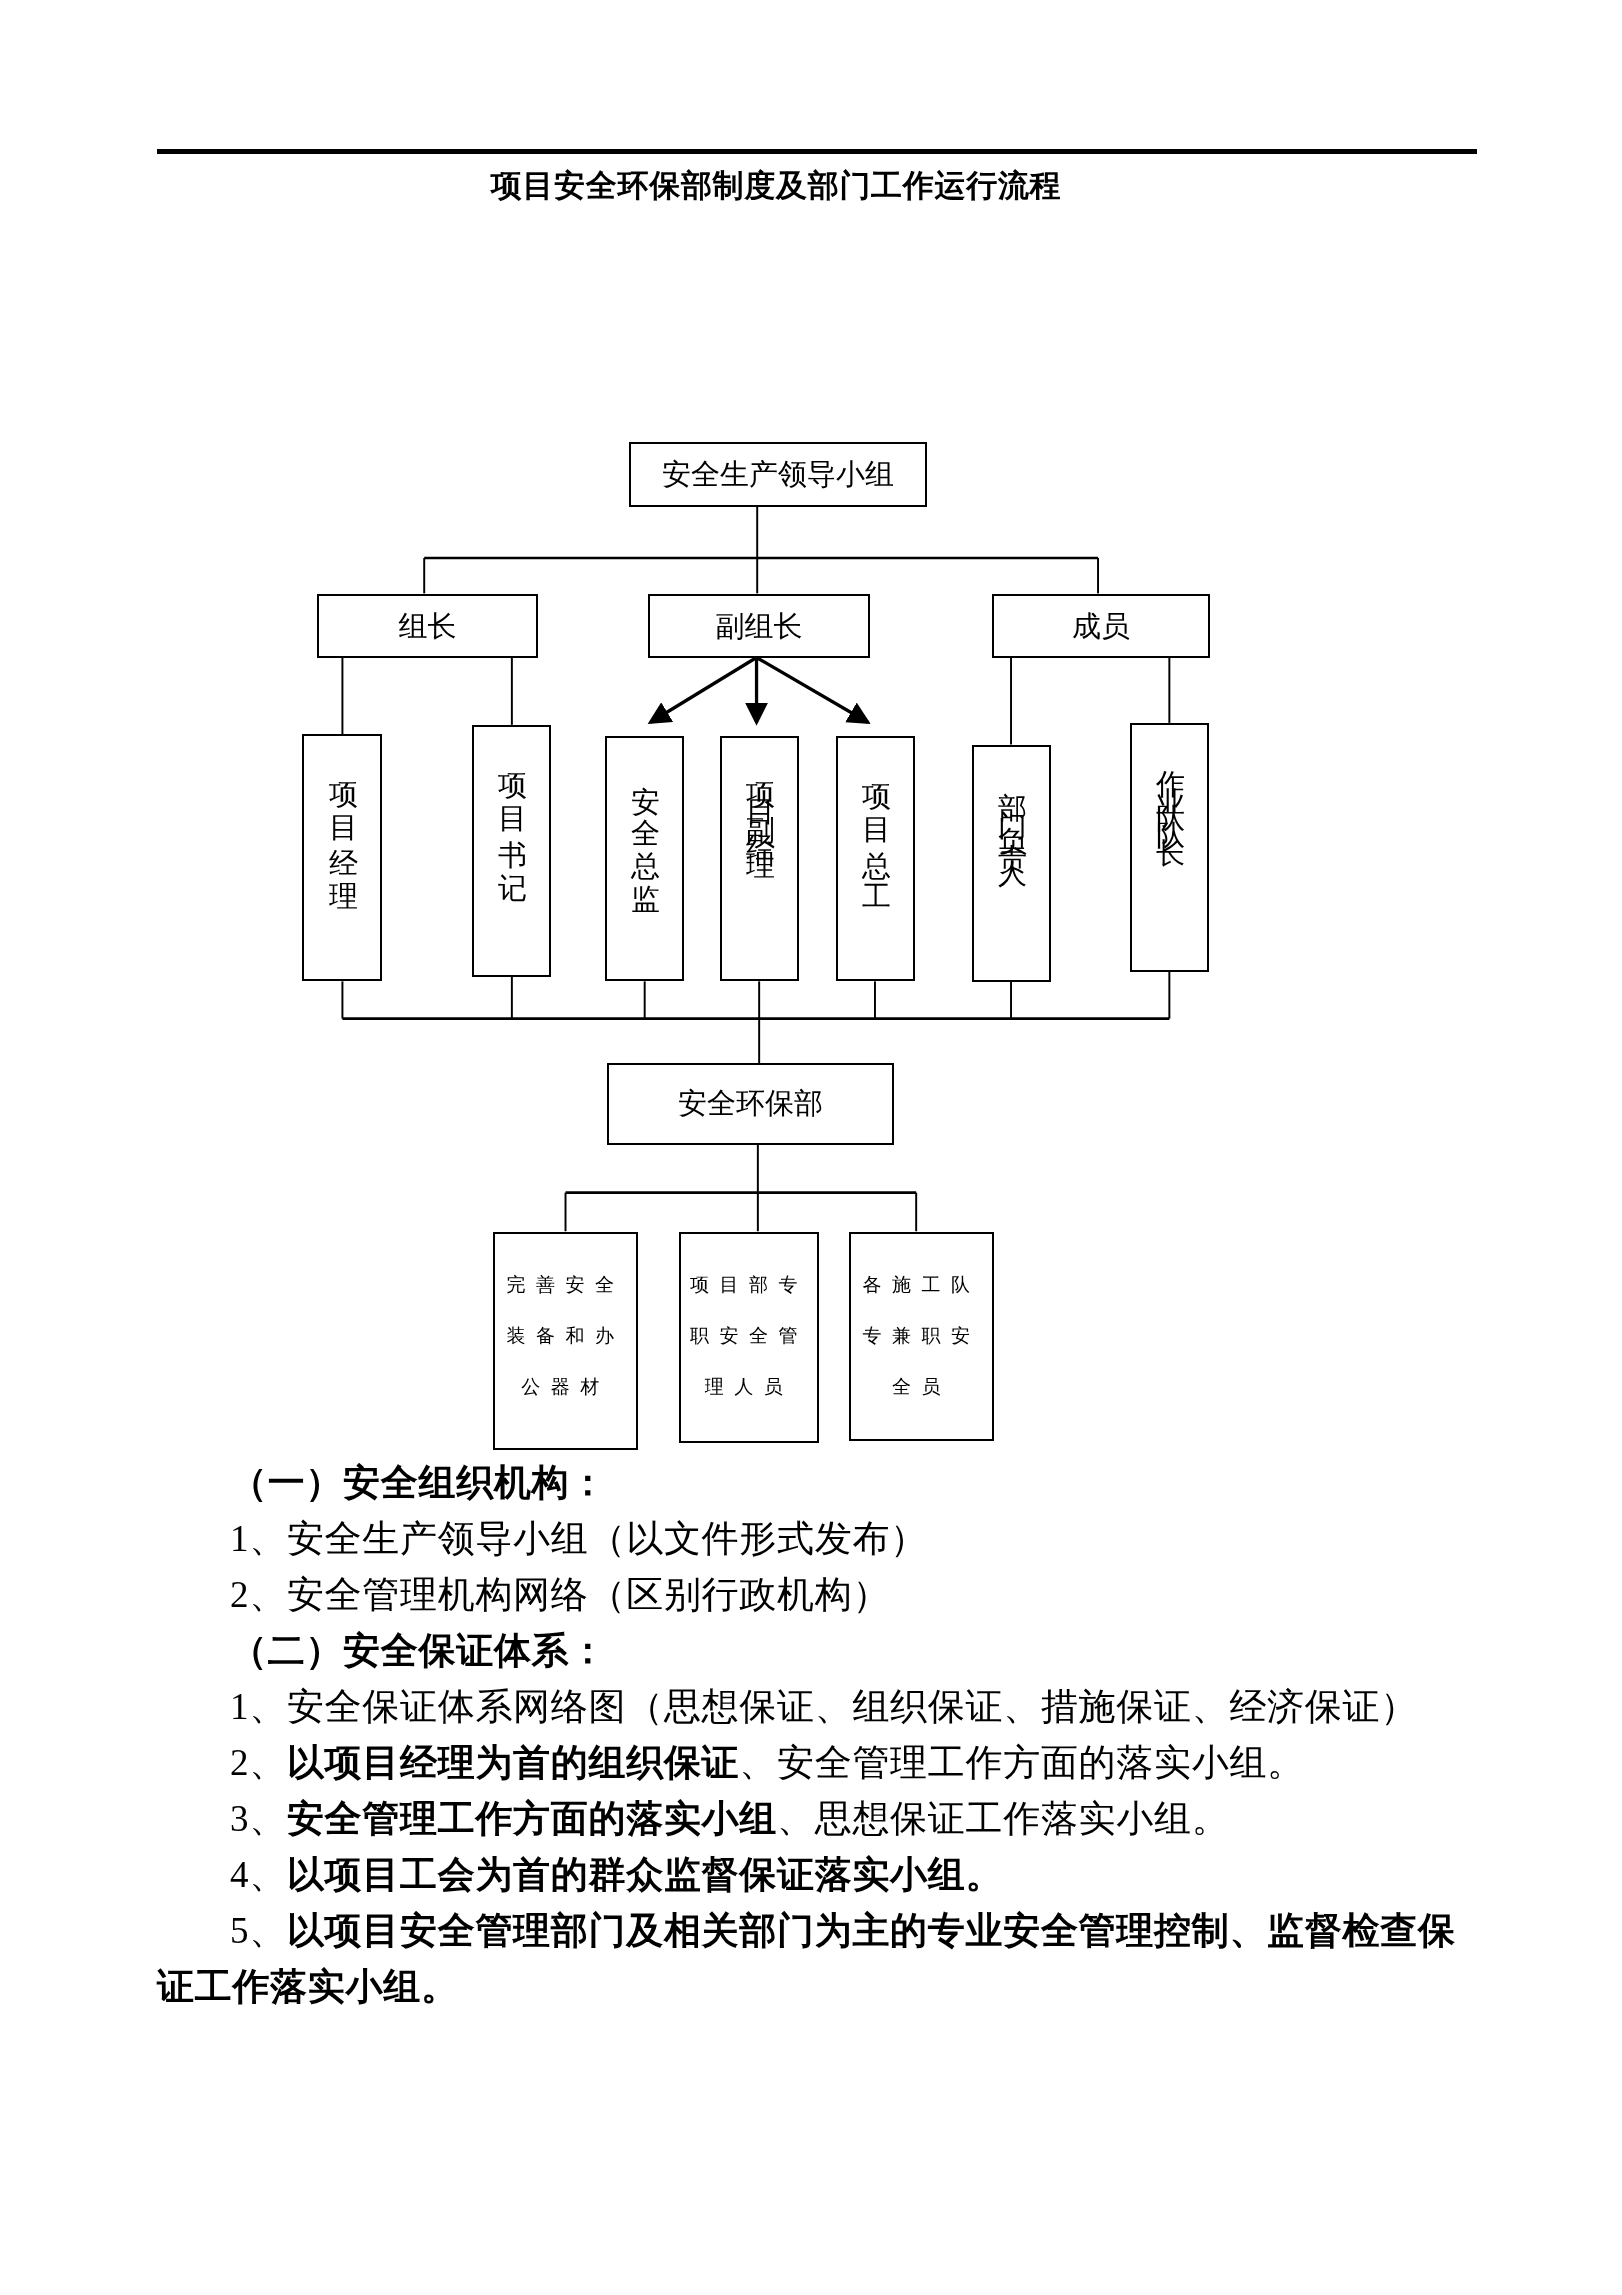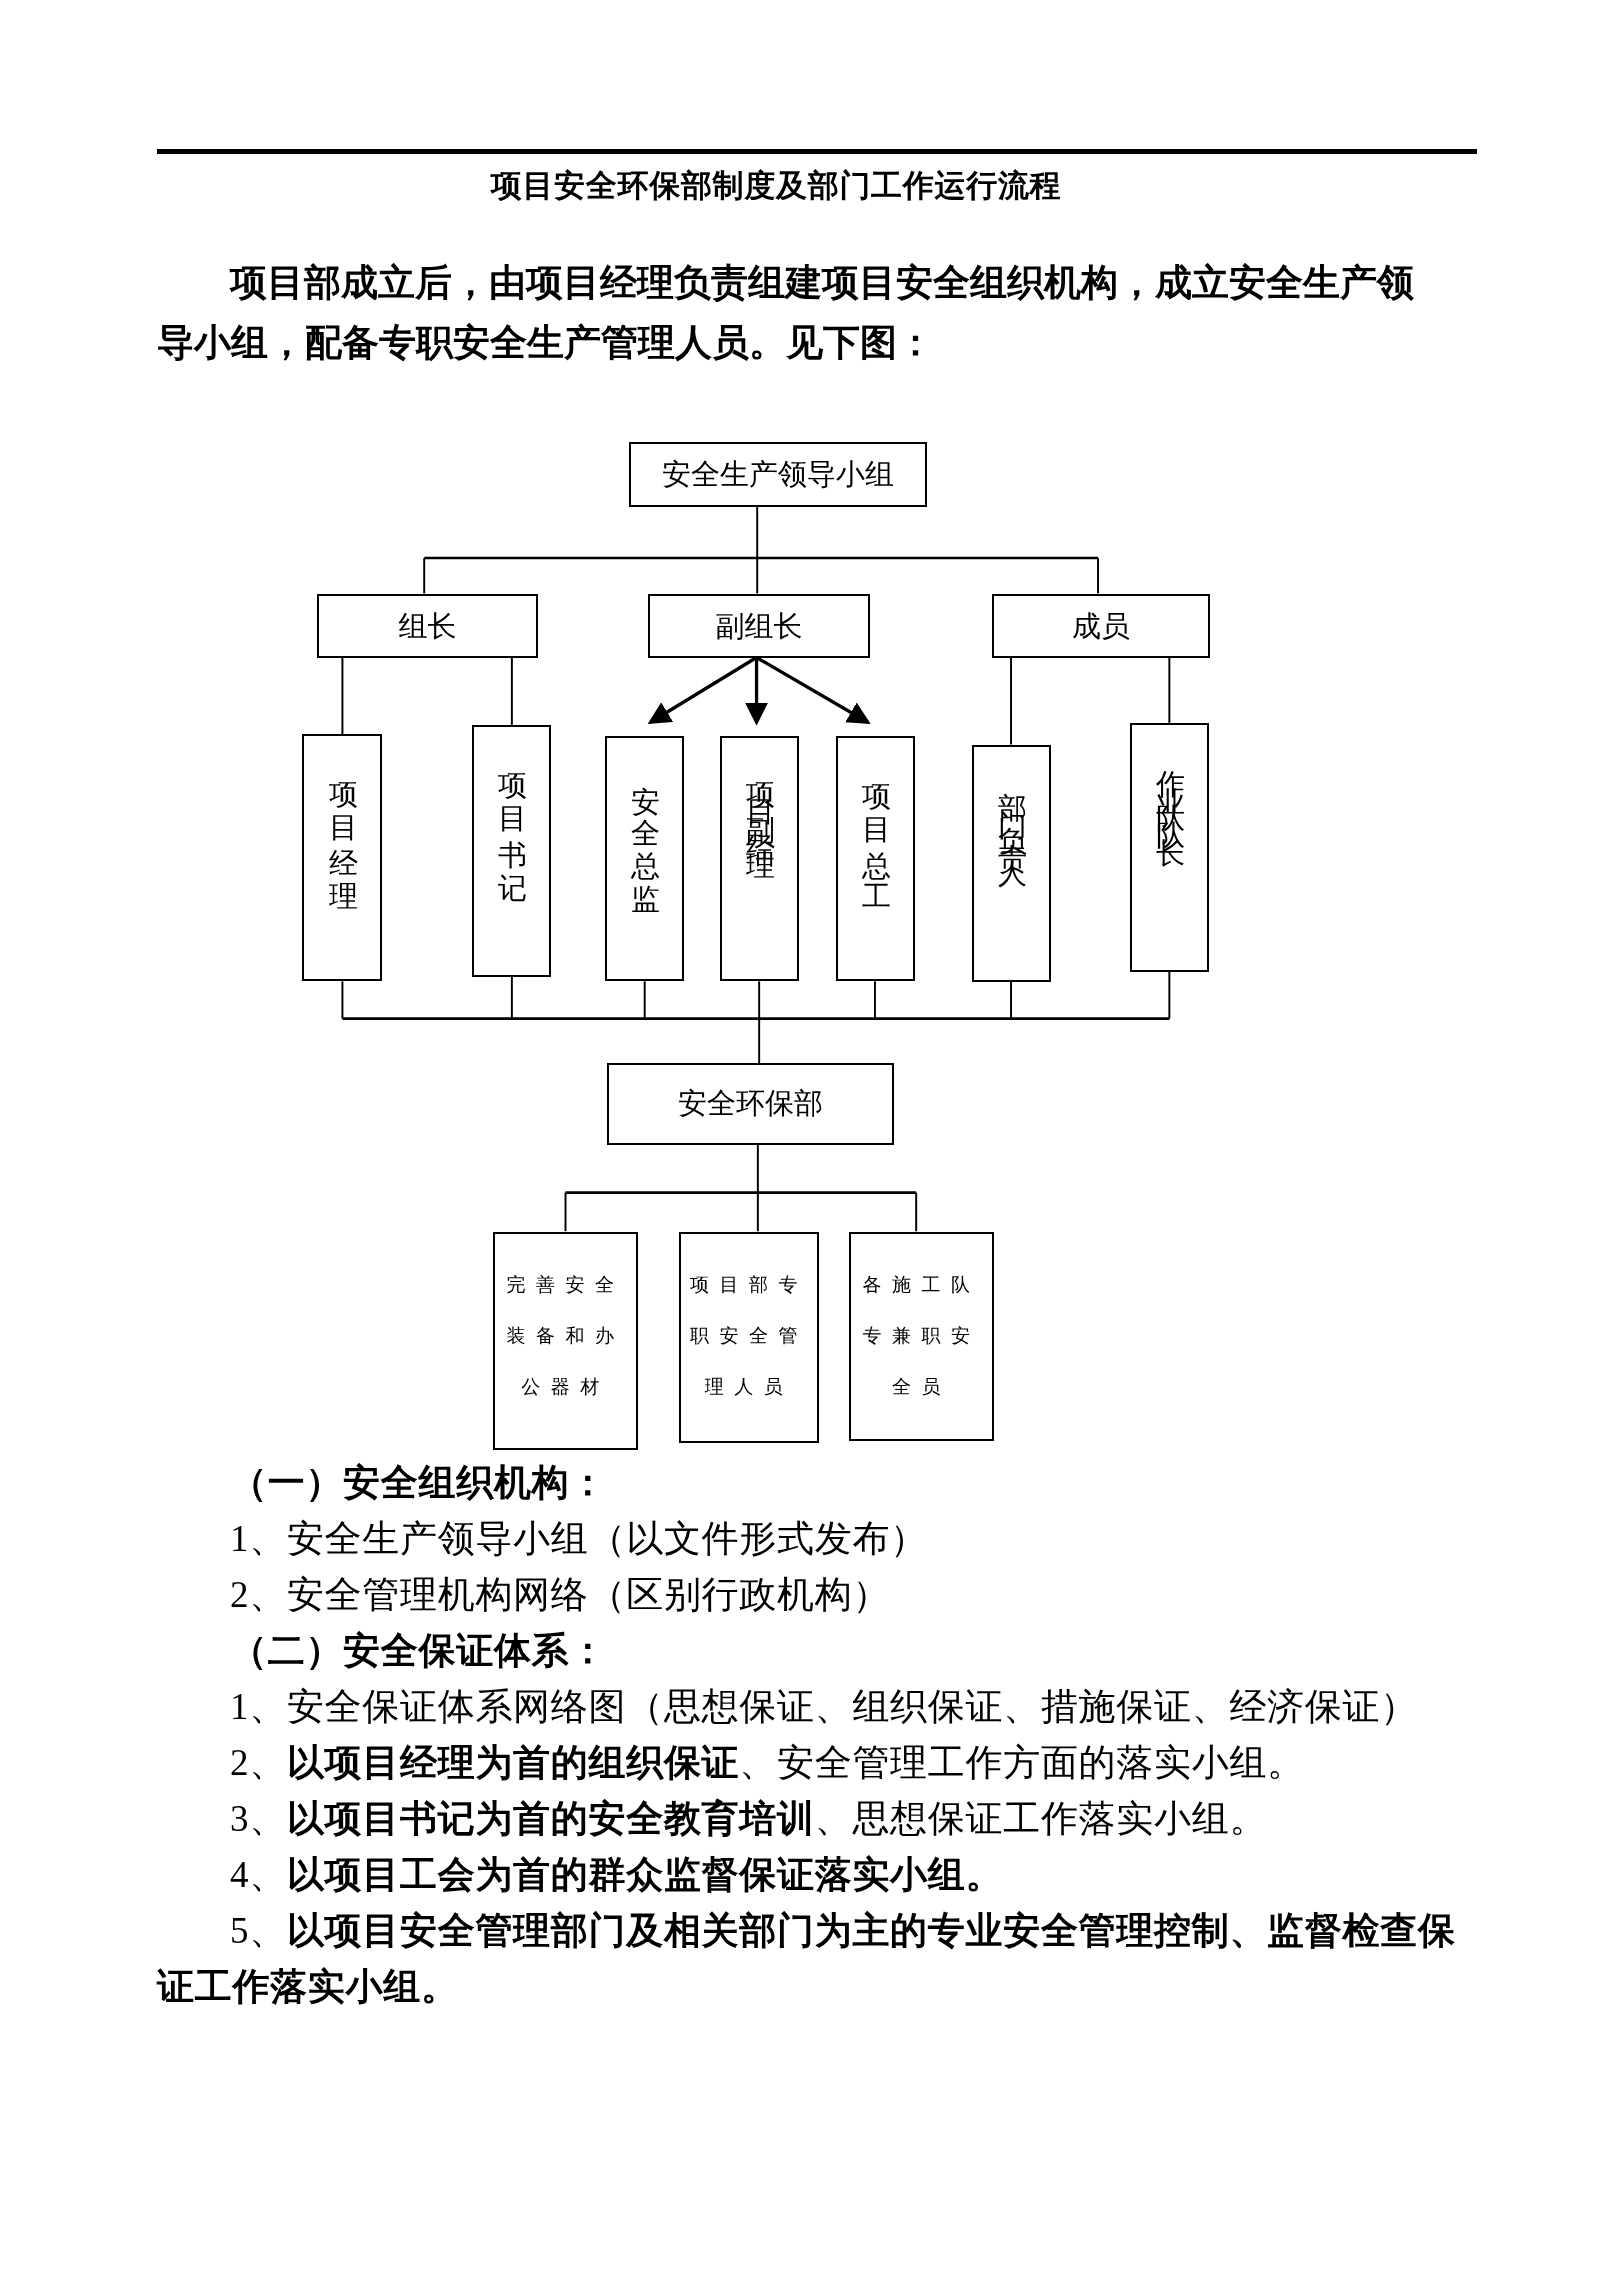--- a/index.html
+++ b/index.html
@@ -51,24 +51,20 @@
 </style>
 </head>
 <body>
 
 <div id="page">
 
   <div class="rule" style="left:157px; top:149px; width:1320px; height:4.6px;"></div>
 
   <div id="doc-title">项目安全环保部制度及部门工作运行流程</div>
 
-  <div id="intro">
-    <div class="indent">项目部成立后，由项目经理负责组建项目安全组织机构，成立安全生产领</div>
-    <div>导小组，配备专职安全生产管理人员。见下图：</div>
-  </div>
 
   <svg id="chart-svg" viewBox="0 0 2480 3508" xmlns="http://www.w3.org/2000/svg">
     <defs>
       <marker id="arrow" viewBox="0 0 10 10" refX="8.5" refY="5" markerWidth="7" markerHeight="7" orient="auto-start-reverse">
         <path d="M0,0 L10,5 L0,10 z" fill="#000"></path>
       </marker>
     </defs>
 
     <line x1="1157" y1="775" x2="1157" y2="907" stroke-width="3"></line>
     <line x1="648" y1="853" x2="1678" y2="853" stroke-width="4"></line>
@@ -122,21 +118,21 @@
   <div id="list">
     <div class="line indent bold">（一）安全组织机构：</div>
     <div class="line indent">1、安全生产领导小组（以文件形式发布）</div>
     <div class="line indent">2、安全管理机构网络（区别行政机构）</div>
     <div class="line indent bold">（二）安全保证体系：</div>
     <div class="line indent">1、安全保证体系网络图（思想保证、组织保证、措施保证、经济保证）</div>
     <div class="line indent">
       <span>2、</span><span class="bold">以项目经理为首的组织保证</span><span>、安全管理工作方面的落实小组。</span>
     </div>
     <div class="line indent">
-      <span>3、</span><span class="bold">以项目书记为首的安全教育培训</span><span>、思想保证工作落实小组。</span>
+      <span>3、</span><span class="bold">安全管理工作方面的落实小组</span><span>、思想保证工作落实小组。</span>
     </div>
     <div class="line indent">
       <span>4、</span><span class="bold">以项目工会为首的群众监督保证落实小组。</span>
     </div>
     <div class="line indent">
       <span>5、</span><span class="bold">以项目安全管理部门及相关部门为主的专业安全管理控制、监督检查保</span>
     </div>
     <div class="line bold">证工作落实小组。</div>
   </div>
 

